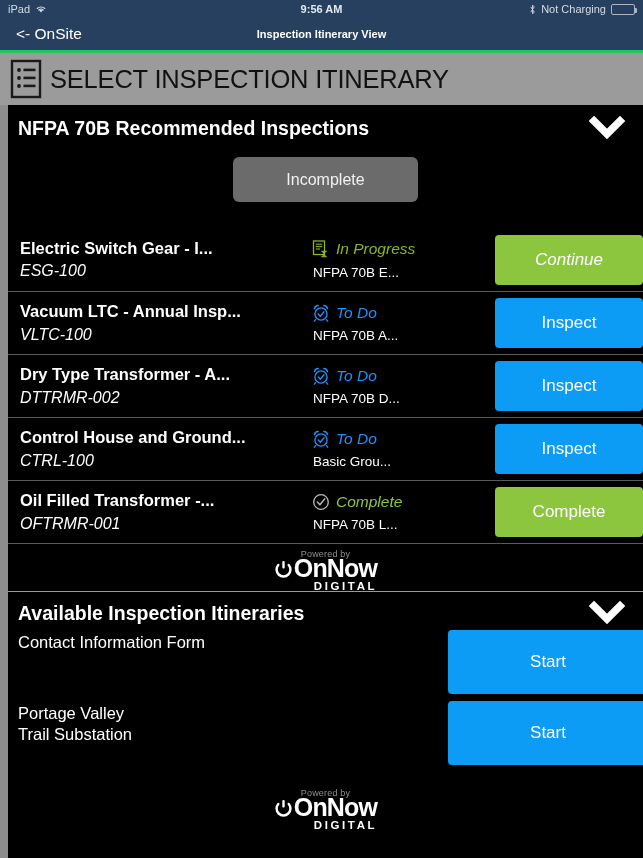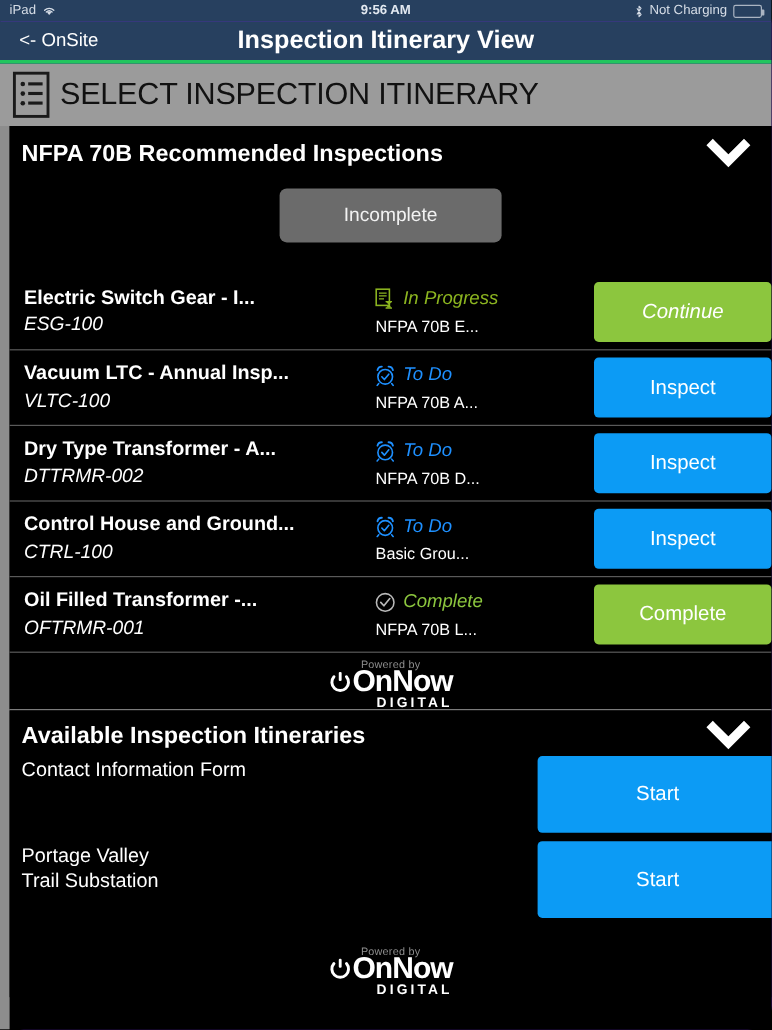--- a/index.html
+++ b/index.html
@@ -9,22 +9,21 @@
     height: 858px;
     overflow: hidden;
     background: #000;
     font-family: "Liberation Sans", sans-serif;
   }
 
   #app {
     position: relative;
     width: 643px;
     height: 858px;
-    background: #6d28d9;
-    border-radius: 20px;
+    background: #f0abfc;
   }
 
   
   .status-bar {
     height: 18px;
     background: #27405f;
     display: flex;
     align-items: center;
     padding: 0 8px;
     color: #d5dce6;
@@ -82,21 +81,21 @@
     padding-left: 16px;
     z-index: 2;
     cursor: pointer;
     white-space: nowrap;
   }
   .nav-title {
     position: absolute;
     left: 0; right: 0;
     text-align: center;
     color: #fff;
-    font-size: 21px;
+    font-size: 11px;
     font-weight: bold;
     pointer-events: none;
   }
 
   
   .page-header {
     height: 52px;
     background: #9b9b9b;
     display: flex;
     align-items: center;

